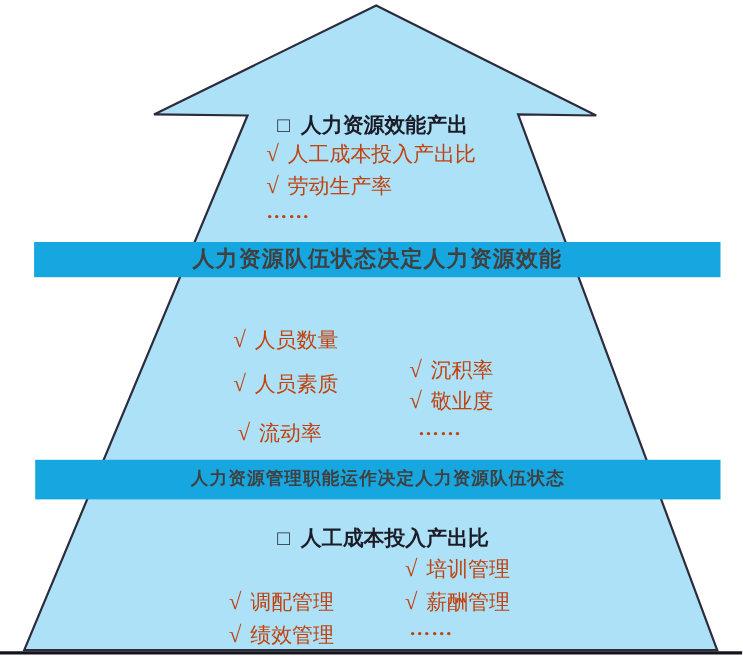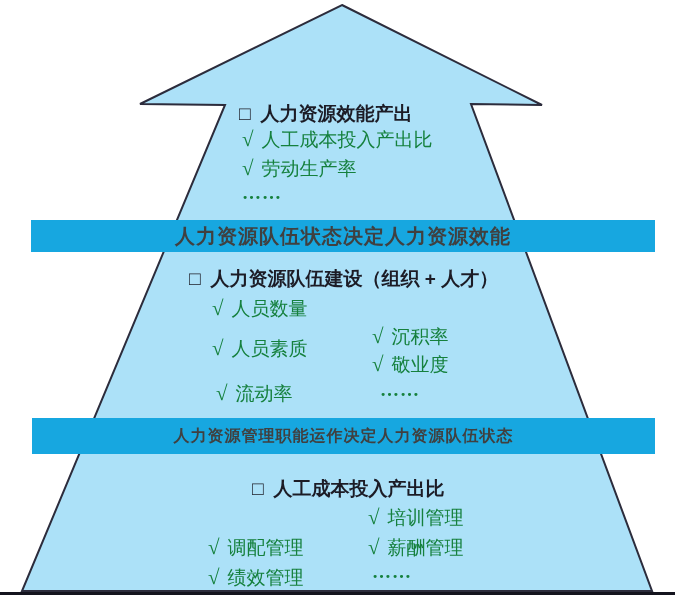--- a/index.html
+++ b/index.html
@@ -35,55 +35,52 @@
     white-space: nowrap;
     color: #1c1c26;
   }
   .sec-title .sq { margin-right: 10px; }
 
   .item {
     position: absolute;
     font-size: 19px;
     line-height: 24px;
     white-space: nowrap;
-    color: #15803d;
+    color: #c2410c;
   }
   .item .check { font-size: 21px; margin-right: 8px; }
   .ellipsis { letter-spacing: 1px; font-weight: bold; }
 </style>
 </head>
 <body>
 
 <div class="canvas">
 
   <svg class="arrow-svg" width="675" height="598" viewBox="0 0 675 598">
     <polygon points="342,5 542,105 471,104 652,591 22,591 225,105 140,104" fill="#ace1f8" stroke="#2c2c3c" stroke-width="2" stroke-linejoin="miter"></polygon>
     <line x1="0" y1="593.5" x2="675" y2="593.5" stroke="#14141e" stroke-width="3"></line>
   </svg>
 
-  <div class="sec-title" style="left:239px; top:101px;text-align:right;">
+  <div class="sec-title" style="left:252px; top:101px;text-align:right;">
     <span class="sq">□</span><span>人力资源效能产出</span>
   </div>
   <div class="item" style="left:242px; top:127px;">
     <span class="check">√</span><span>人工成本投入产出比</span>
   </div>
   <div class="item" style="left:242px; top:156px;">
     <span class="check">√</span><span>劳动生产率</span>
   </div>
   <div class="item ellipsis" style="left:242px; top:181px;">
     <span>……</span>
   </div>
 
   <div class="band band-1">
     <span>人力资源队伍状态决定人力资源效能</span>
   </div>
 
-  <div class="sec-title" style="left:189px; top:266px;">
-    <span class="sq">□</span><span>人力资源队伍建设（组织 + 人才）</span>
-  </div>
   <div class="item" style="left:212px; top:296px;">
     <span class="check">√</span><span>人员数量</span>
   </div>
   <div class="item" style="left:212px; top:336px;">
     <span class="check">√</span><span>人员素质</span>
   </div>
   <div class="item" style="left:216px; top:381px;">
     <span class="check">√</span><span>流动率</span>
   </div>
   <div class="item" style="left:372px; top:324px;">

